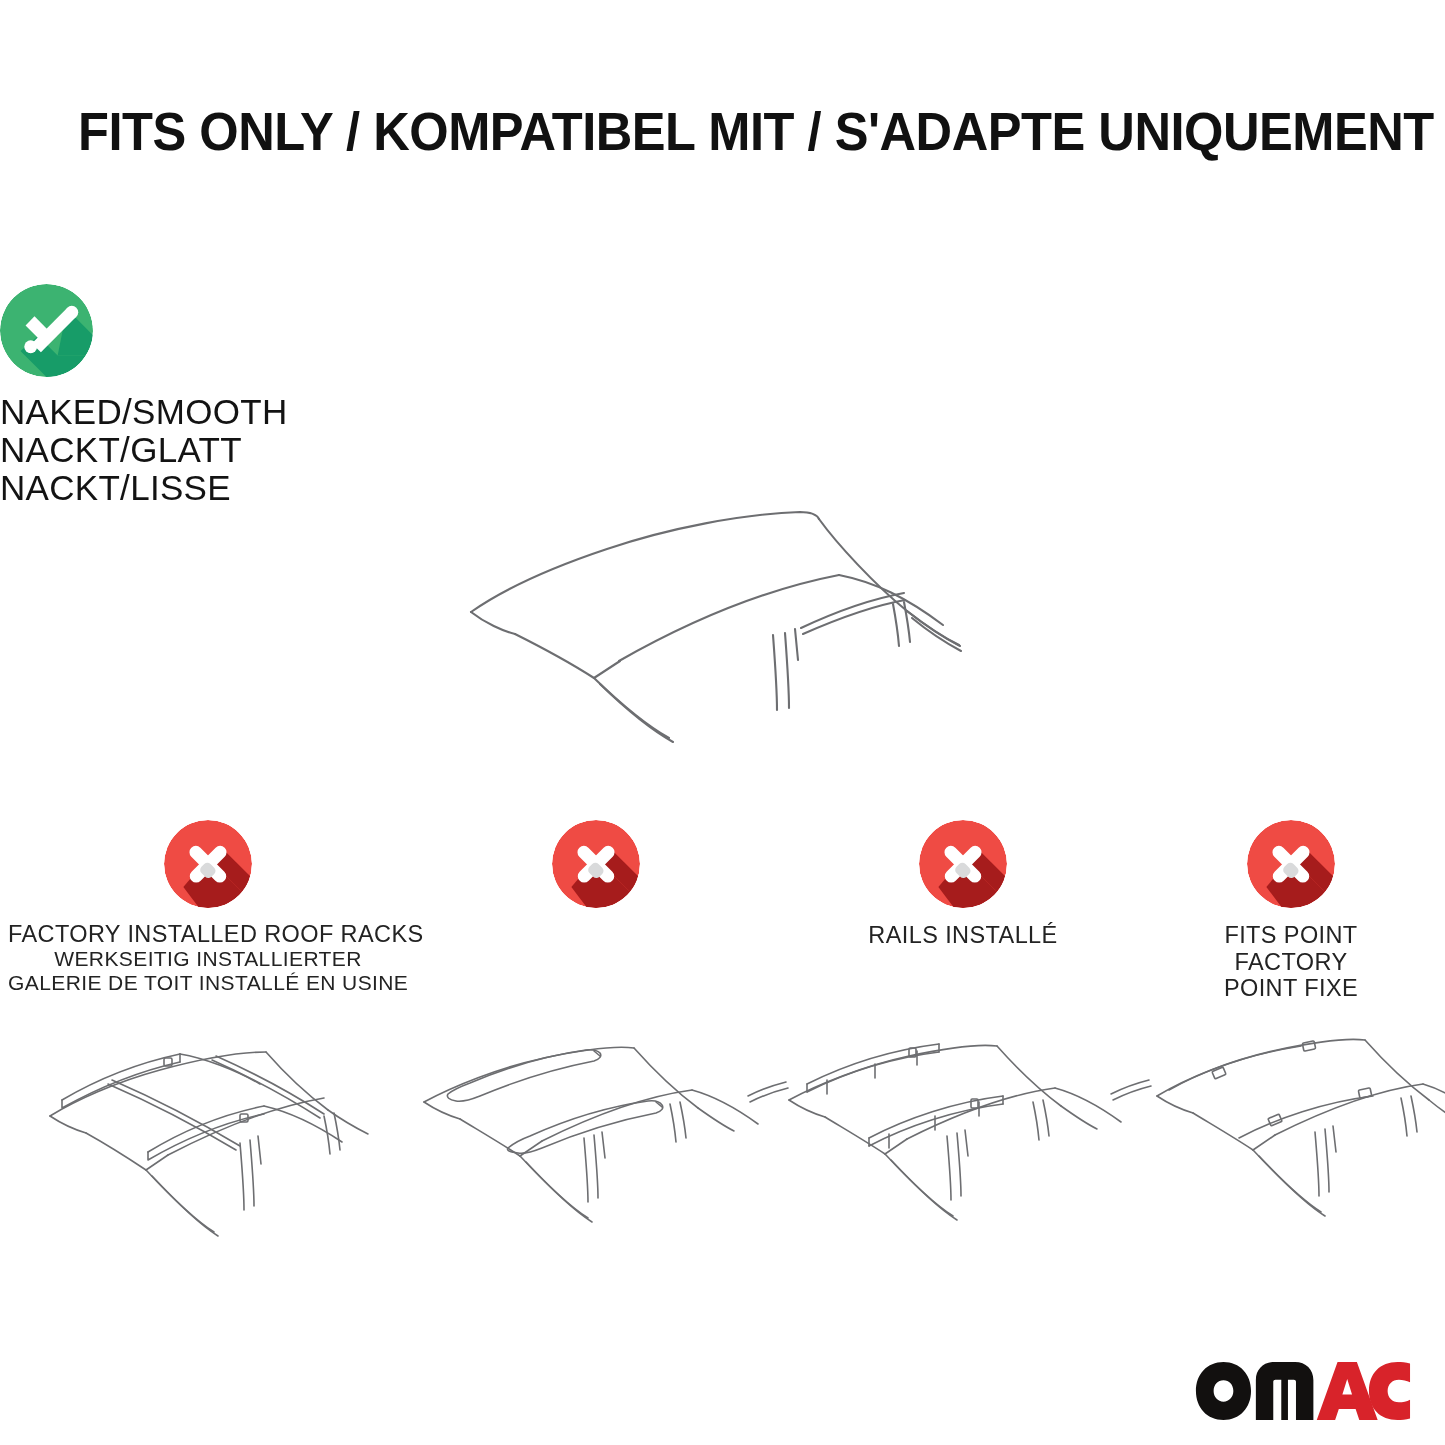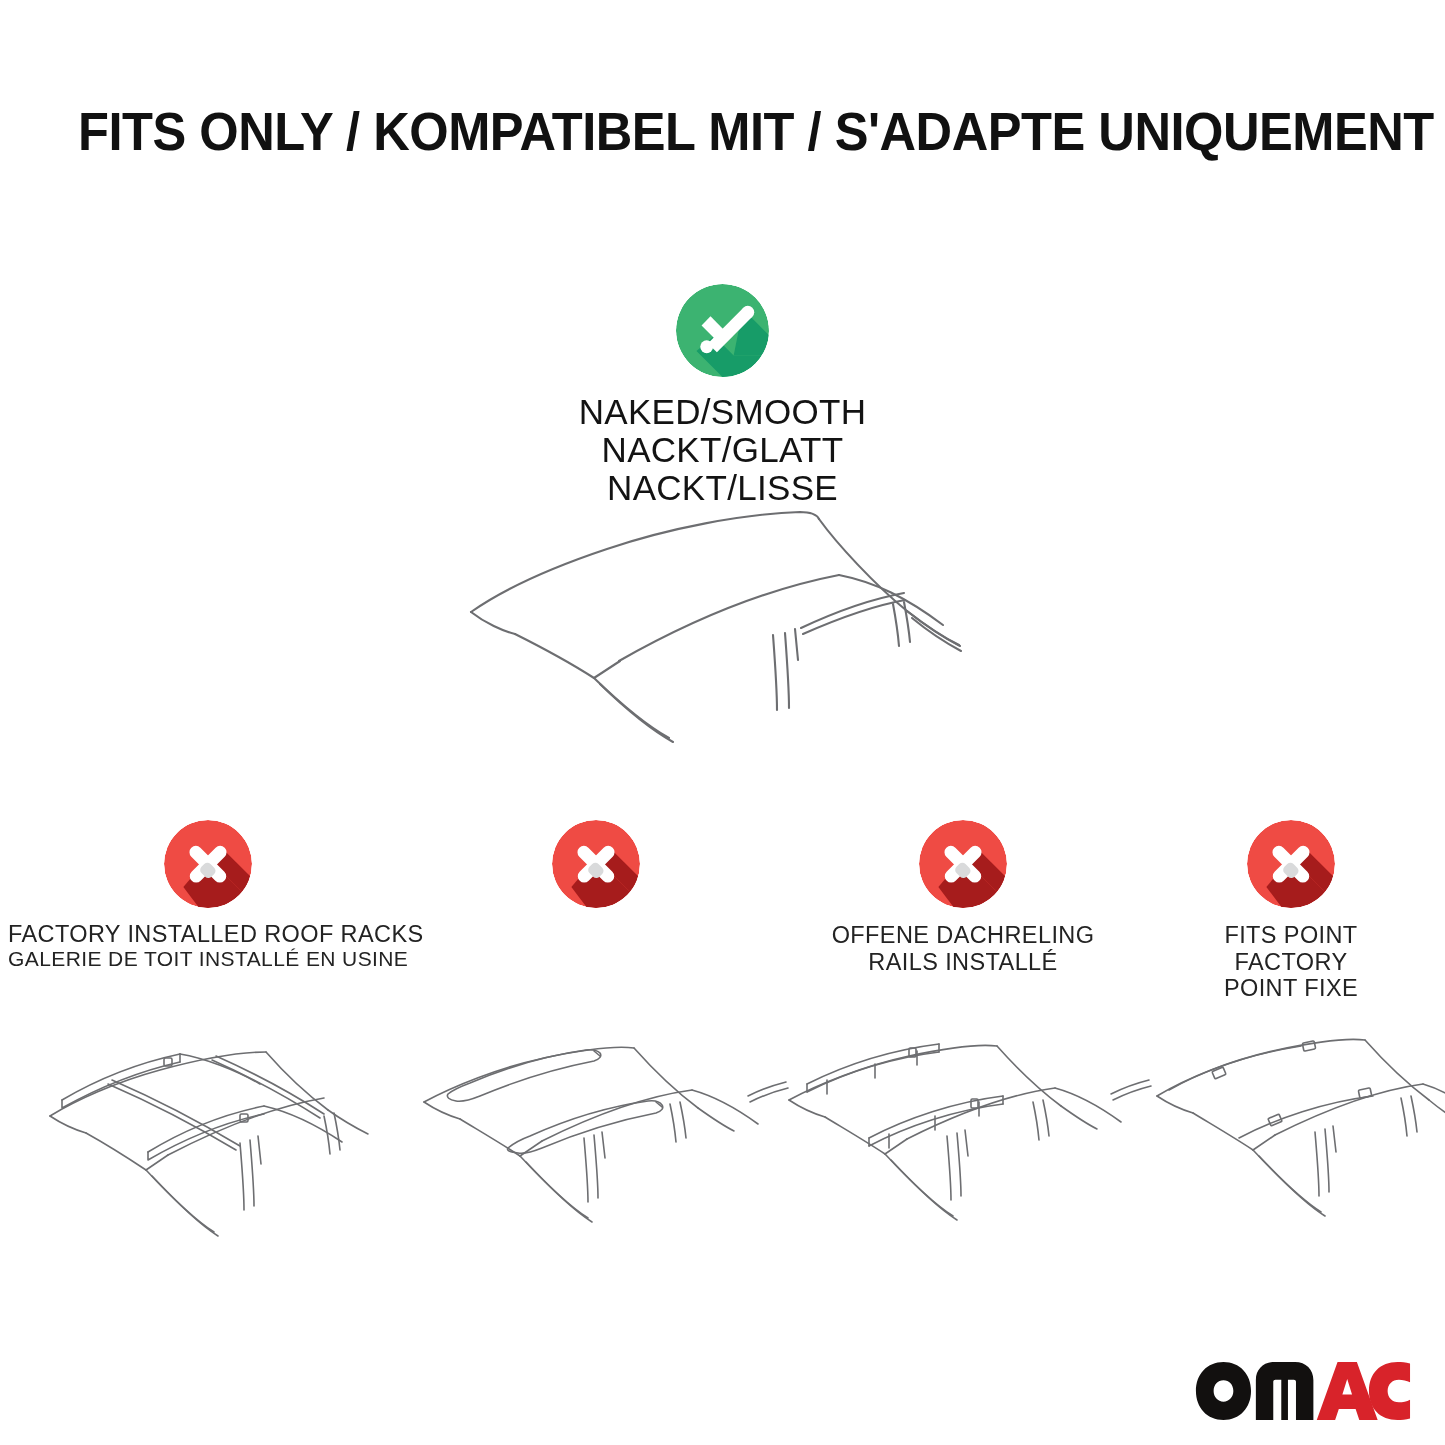--- a/index.html
+++ b/index.html
@@ -31,21 +31,20 @@
     transform-origin: left center;
     white-space: nowrap;
   }
 
   
   #hero-block {
     position: absolute;
     left: 0;
     top: 284px;
     width: 1445px;
-    text-align: center;
   }
   .badge {
     position: relative;
     display: inline-block;
     border-radius: 50%;
     overflow: hidden;
   }
   .badge svg { display: block; }
 
   #hero-badge-wrap { height: 93px; }
@@ -216,20 +215,21 @@
               <rect x="23.5" y="43" width="53" height="14.5" rx="7.2" transform="rotate(45 50 50)"></rect>
               <rect x="23.5" y="43" width="53" height="14.5" rx="7.2" transform="rotate(-45 50 50)"></rect>
             </g>
             <rect x="47" y="48" width="16" height="14.5" rx="5" transform="rotate(45 50 50)" fill="#d9dadb"></rect>
           </g>
         </svg>
       </span>
     </div>
     <div class="option-label">
       <div class="l1">FACTORY INSTALLED ROOF RACKS</div>
+      <div>WERKSEITIG INSTALLIERTER</div>
       <div>GALERIE DE TOIT INSTALLÉ EN USINE</div>
     </div>
     <div class="option-drawing" id="draw-0">
       <svg viewBox="0 0 372 230" aria-hidden="true">
         <g fill="none" stroke="#6d6e71" stroke-width="1.6" stroke-linecap="round" stroke-linejoin="round">
 
           <path d="M22 86 C48 70 88 52 132 40 C176 28 214 22 238 22"></path>
           <path d="M238 22 C252 38 276 62 300 80"></path>
           <path d="M300 80 C314 90 328 98 340 104"></path>
           <path d="M22 86 C34 94 48 100 58 103"></path>
@@ -339,21 +339,20 @@
             <g fill="#ffffff">
               <rect x="23.5" y="43" width="53" height="14.5" rx="7.2" transform="rotate(45 50 50)"></rect>
               <rect x="23.5" y="43" width="53" height="14.5" rx="7.2" transform="rotate(-45 50 50)"></rect>
             </g>
             <rect x="47" y="48" width="16" height="14.5" rx="5" transform="rotate(45 50 50)" fill="#d9dadb"></rect>
           </g>
         </svg>
       </span>
     </div>
     <div class="option-label">
-      <div>OFFENE DACHRELING</div>
       <div>RAILS INSTALLÉ</div>
     </div>
     <div class="option-drawing" id="draw-2">
       <svg viewBox="0 0 372 230" aria-hidden="true">
         <g fill="none" stroke="#6d6e71" stroke-width="1.6" stroke-linecap="round" stroke-linejoin="round">
           <path d="M6 62 C36 46 80 28 126 18 C168 9 198 6 214 8"></path>
           <path d="M214 8 C230 26 254 50 278 68"></path>
           <path d="M278 68 C292 78 304 86 314 91"></path>
           <path d="M6 62 C18 70 32 76 42 79"></path>
           <path d="M42 79 C60 90 84 104 102 116"></path>

